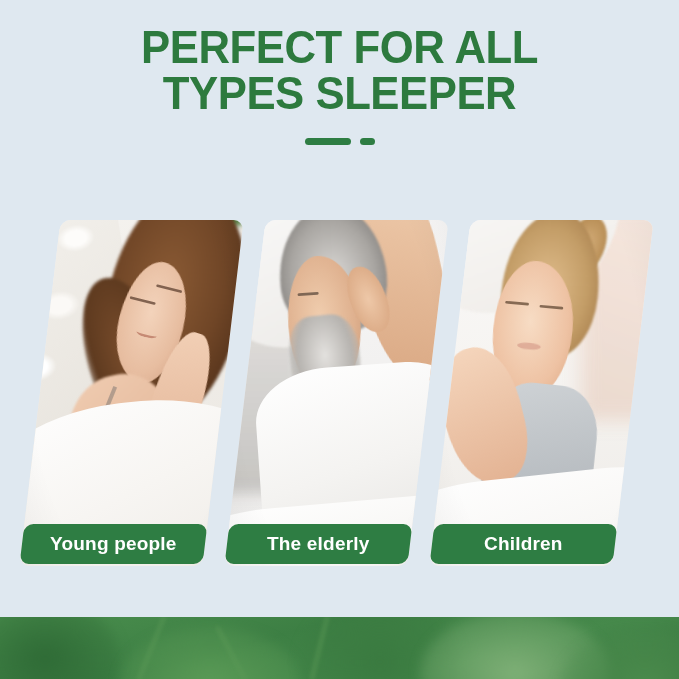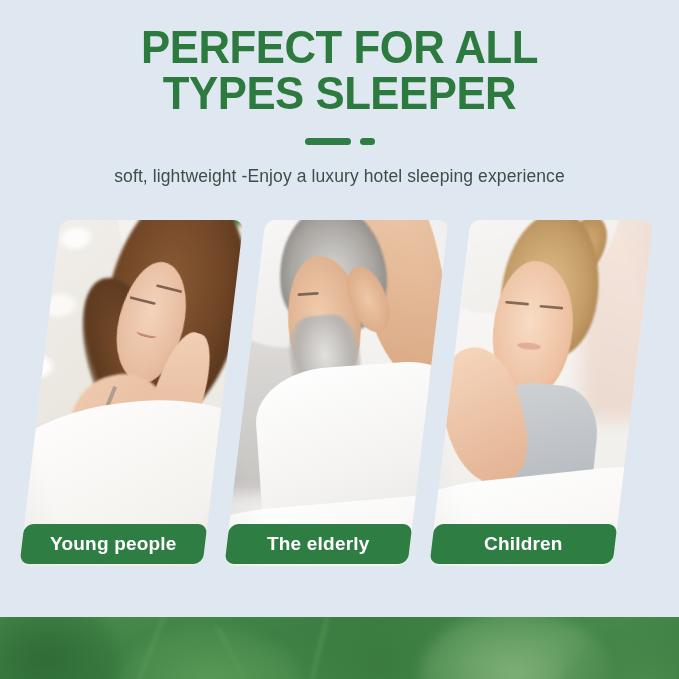--- a/index.html
+++ b/index.html
@@ -329,21 +329,20 @@
   <div class="headline">
     <span class="ln">PERFECT FOR ALL</span>
     <span class="ln">TYPES SLEEPER</span>
   </div>
 
   <div class="divider">
     <div class="bar-long"></div>
     <div class="bar-short"></div>
   </div>
 
-  <div class="subtitle">soft, lightweight -Enjoy a luxury hotel sleeping experience</div>
 
   <div class="panels">
 
     <div class="panel p1">
       <div class="clipbox">
         <div class="photo sc1">
           <div class="quilt"></div>
           <div class="plant"></div>
           <div class="hair"></div>
           <div class="hair2"></div>

